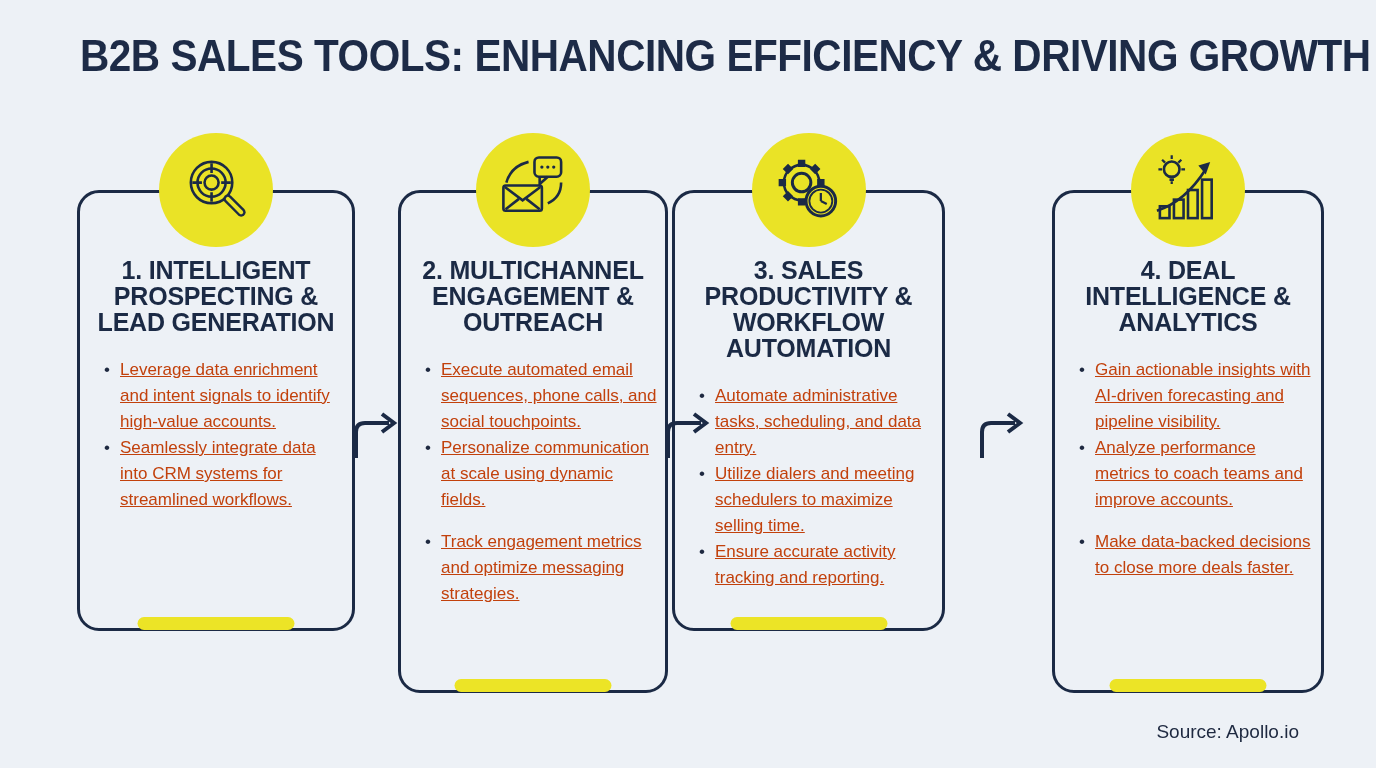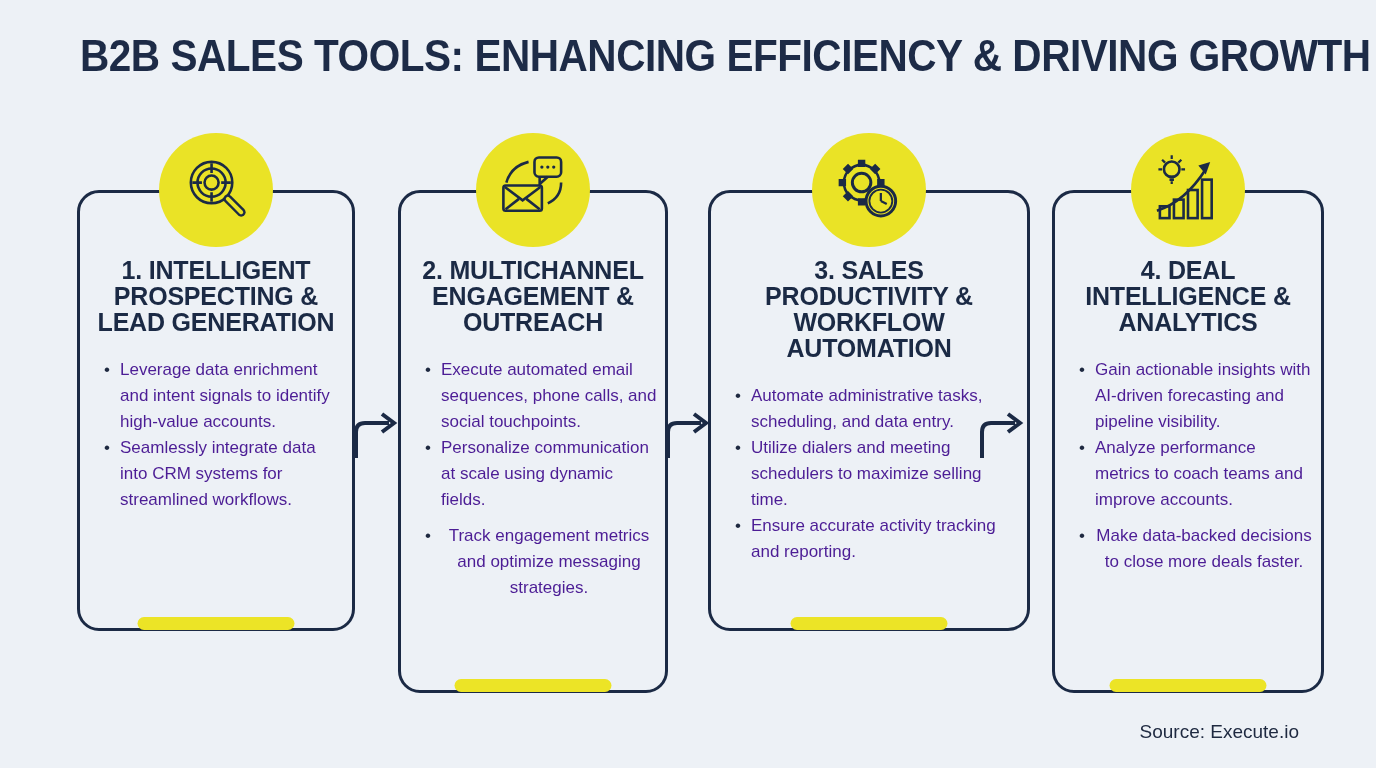--- a/index.html
+++ b/index.html
@@ -13,45 +13,45 @@
     position:absolute;left:80px;top:30px;margin:0;width:1360px;
     font-size:45px;font-weight:bold;letter-spacing:-0.5px;color:#1d2b47;
     transform:scaleX(0.9);transform-origin:left top;white-space:nowrap;
   }
   .card{
     position:absolute;top:190px;box-sizing:border-box;
     border:3px solid #1b2a45;border-radius:22px;background:transparent;
   }
   .c1{left:77px;width:278px;height:441px;}
   .c2{left:398px;width:270px;height:503px;}
-  .c3{left:708px;width:322px;height:441px;}
+  .c3{left:672px;width:273px;height:441px;}
   .c4{left:1052px;width:272px;height:503px;}
   .badge{
     position:absolute;top:-60px;left:50%;transform:translateX(-50%);
     width:114px;height:114px;border-radius:50%;background:#eae326;
     display:flex;align-items:center;justify-content:center;
   }
   .badge svg{width:74px;height:74px;display:block;}
   .card h2{
     margin:64px 6px 0 6px;text-align:center;
     font-size:25px;line-height:26px;font-weight:bold;letter-spacing:-0.2px;
     white-space:pre-line;color:#1b2a45;
   }
   .card ul{
     margin:22px 0 0 0;padding:0 8px 0 24px;list-style:none;
   }
   .card li{
     position:relative;padding-left:16px;
-    font-size:17px;line-height:26px;color:#4c1d95;
+    font-size:17px;line-height:26px;color:#c2410c;text-decoration:underline;
   }
   .card li::before{
     content:"\2022";position:absolute;left:0;top:0;
     font-size:17px;line-height:26px;color:#1e2940;
   }
-  .card li.gap{margin-top:10px;text-align:center;}
+  .card li.gap{margin-top:16px;}
   .accent-bar{
     position:absolute;bottom:-2px;left:50%;transform:translateX(-50%);
     width:157px;height:13px;border-radius:7px;background:#ece426;
   }
   .connector{position:absolute;top:402px;width:48px;height:56px;}
   .a1{left:352px;} .a2{left:664px;} .a3{left:978px;}
   .source{
     position:absolute;top:721px;right:77px;
     font-size:19px;color:#1e2940;
   }
@@ -166,15 +166,15 @@
   </svg>
   <svg class="connector a2" viewBox="0 0 48 56" fill="none" stroke="#1b2a45" stroke-width="4">
     <path d="M4 56 L4 30 Q4 21 13 21 L37 21"></path>
     <path d="M30 12 L42 21 L30 30"></path>
   </svg>
   <svg class="connector a3" viewBox="0 0 48 56" fill="none" stroke="#1b2a45" stroke-width="4">
     <path d="M4 56 L4 30 Q4 21 13 21 L37 21"></path>
     <path d="M30 12 L42 21 L30 30"></path>
   </svg>
 
-  <div class="source">Source: Execute.io</div>
+  <div class="source">Source: Apollo.io</div>
 
 </div>
 
 </body></html>

